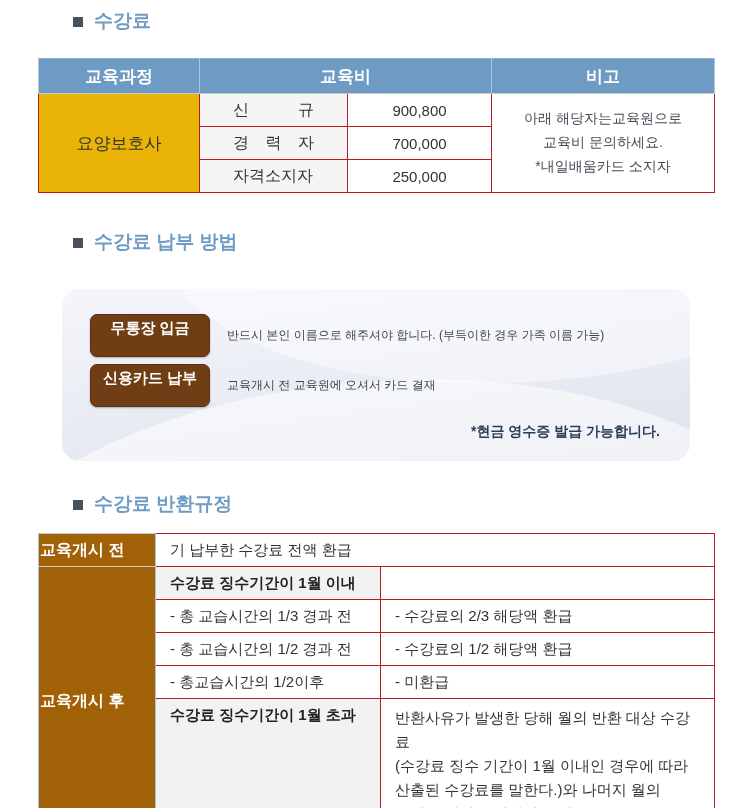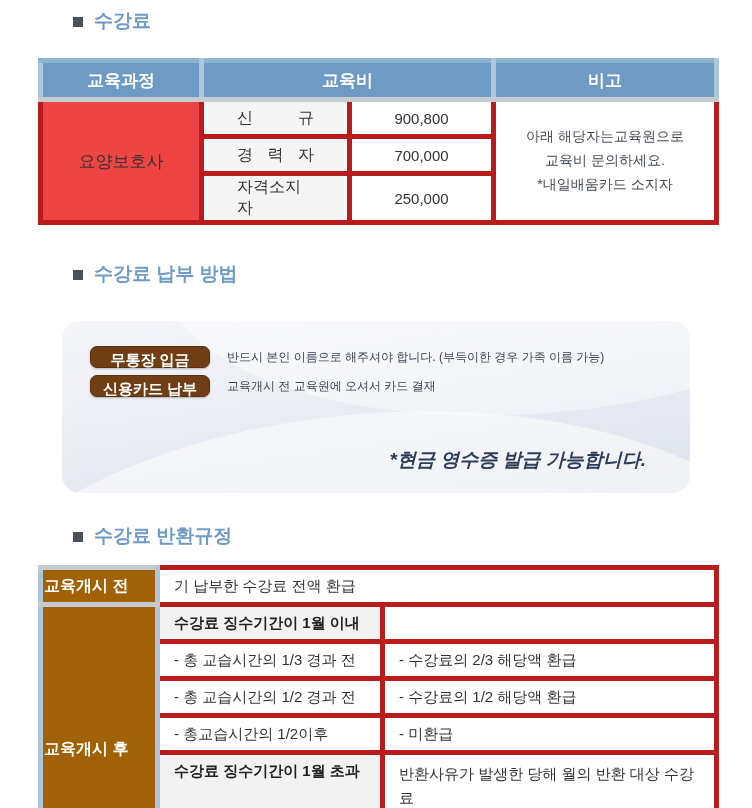--- a/index.html
+++ b/index.html
@@ -14,30 +14,30 @@
   .section-title {
     display:flex; align-items:center; gap:11px;
     font-size:19px; font-weight:bold; color:#6f9bc5;
     line-height:22px;
     padding-left:35px;
   }
   .bullet { width:10px; height:10px; background:#49525b; flex:none; margin-top:1px; }
 
   
   table { border-collapse:collapse; table-layout:fixed; width:676px; }
-  td, th { border:5px solid #b91c1c; overflow:hidden;margin-left:16px; }
+  td, th { border:1px solid #b91c1c; overflow:hidden;margin-left:16px; }
 
   
   .fees-table { margin-top:26px; }
   .fees-table th {
     background:#6d9bc3; color:#ffffff; font-size:17px; font-weight:bold;
     height:32px; border-color:#aec6da; border-top-color:#8fb2cd; border-bottom-color:#c6cbd1;
   }
   .fees-table td { height:30px; }
-  .cell-course { background:#ef4444; font-size:17px; color:#333333; text-align:center; }
+  .cell-course { background:#eab308; font-size:17px; color:#333333; text-align:center; }
   .cell-flabel { background:#f5f5f5; font-size:16px; color:#333333; }
   .spread { display:block; text-align:justify; text-align-last:justify; margin:0 32px; }
   .cell-fval { font-size:15px; color:#333333; text-align:center; }
   .cell-fnote {
     font-size:14px; color:#444b55; text-align:center;
     line-height:1.7; white-space:pre-line;
   }
 
   
   .pay-section-title { margin-top:38px; }
@@ -52,30 +52,30 @@
     transform:rotate(-4deg);
   }
   .panel .swoosh-top {
     position:absolute; width:760px; height:340px; right:-230px; top:-248px;
     background:rgba(255,255,255,0.45); border-radius:50%;
     transform:rotate(-5deg);
   }
   .pay-rows { position:relative; z-index:1; padding:25px 0 0 28px; }
   .pay-row { display:flex; align-items:center; margin-bottom:7px; }
   .pay-btn {
-    width:120px; height:22px; line-height:26px; flex:none;
+    width:120px; height:43px; line-height:26px; flex:none;
     border-radius:7px; background:#6f3e14; border:1px solid #5a300e;
     color:#ffffff; font-size:15px; font-weight:bold; text-align:center;
     box-shadow:0 1px 2px rgba(0,0,0,0.25); box-sizing:border-box;
     cursor:pointer;
   }
   .pay-desc { margin-left:17px; font-size:12px; color:#3d4452; }
   .pay-note {
-    position:absolute; right:44px; bottom:20px; z-index:1;
-    font-size:19px; font-weight:bold; color:#2d3c58;font-style:italic;
+    position:absolute; right:30px; bottom:20px; z-index:1;
+    font-size:14px; font-weight:bold; color:#2d3c58;
   }
 
   
   .refund-section-title { margin-top:32px; }
   .refund-table { margin-top:18px; }
   .refund-table td { height:30px; }
   .cell-blue {
     background:#a16207; color:#ffffff; font-size:16px; font-weight:bold;
     text-align:left; border-color:#aec6da; border-top-color:#c6cbd1; border-bottom-color:#c6cbd1;
   }

